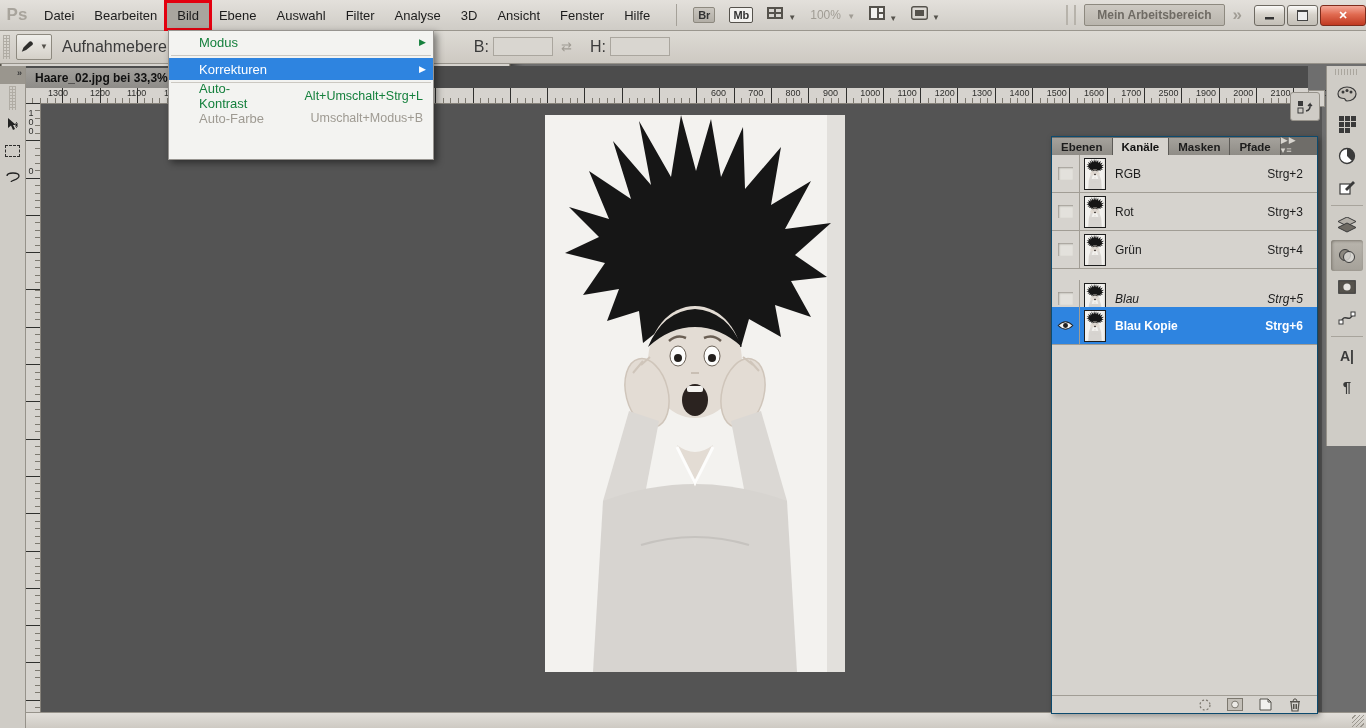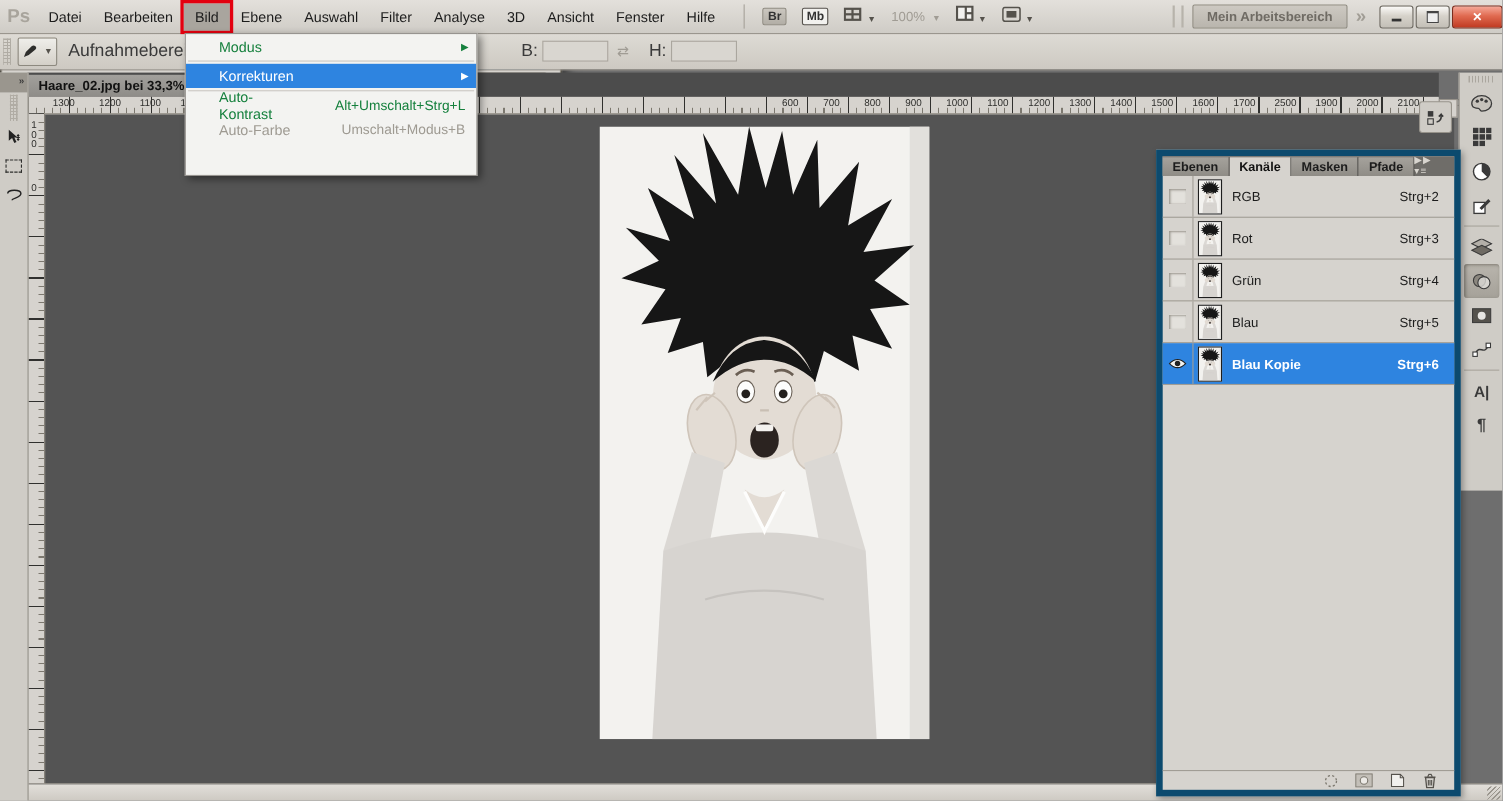--- a/index.html
+++ b/index.html
@@ -121,21 +121,21 @@
                   display:flex;align-items:flex-end;justify-content:center;font-size:9px;color:#000;line-height:10px}
   .drop-icn{width:16px;height:18px}
   #curve-opts-chevron{position:absolute;left:32px;top:426px;width:17px;height:17px;border-radius:50%;border:1px solid #8d897f;
       background:linear-gradient(#fcfbf9,#d9d6cf);display:flex;align-items:center;justify-content:center;
       font-size:10px;color:#444;font-weight:bold}
   #curve-opts-rule{position:absolute;left:203px;top:435px;width:158px;height:1px;background:#96928a}
   .gridbtn{position:absolute;border:1px solid #8d897f;background:linear-gradient(#f2f1ee,#d9d6cf);
            display:flex;align-items:center;justify-content:center}
 
   
-  #panel{left:1051px;top:136px;width:265px;height:576px;background:#d6d3ce;border:6px solid #0c4a6e;z-index:20;
+  #panel{left:1051px;top:136px;width:265px;height:576px;background:#d6d3ce;border:1px solid #0c4a6e;z-index:20;
          box-shadow:2px 2px 6px rgba(0,0,0,.35)}
   #panel-tabs{position:absolute;left:0;top:0;right:0;height:18px;background:#6f6d69;display:flex;align-items:flex-end}
   .ptab{height:17px;padding:0 9px;font-size:11.5px;font-weight:bold;color:#1c1c1c;display:flex;align-items:center;
         background:linear-gradient(#a5a29c,#8f8c86);border-right:1px solid #5c5a56}
   .ptab.active{background:#d6d3ce;color:#111}
   .ptab-icons{margin-left:auto;color:#d8d5cf;font-size:9px;padding-right:6px;letter-spacing:1px}
   .chrow{position:absolute;left:0;width:100%;height:37px;border-bottom:1px solid #a19d95;display:flex;align-items:center}
   .chrow.sel{background:#2e84e0}
   .chrow.sel .chname,.chrow.sel .chsc{color:#fff;font-weight:bold}
   .eyecell{width:27px;height:37px;border-right:1px solid #a19d95;display:flex;align-items:center;justify-content:center}
@@ -449,21 +449,21 @@
         <div class="chrow" style="top: 94px;">
           <div class="eyecell">
             <div class="eyebox"></div>
           </div>
           <div class="chthumb"><svg width="20" height="30" viewBox="0 0 300 557" preserveAspectRatio="none">
               <use href="#photo-sym"></use>
             </svg></div>
           <span class="chname">Grün</span>
           <span class="chsc">Strg+4</span>
         </div>
-        <div class="chrow" style="top: 132px;">
+        <div class="chrow" style="top: 143px; font-style: italic;">
           <div class="eyecell">
             <div class="eyebox"></div>
           </div>
           <div class="chthumb"><svg width="20" height="30" viewBox="0 0 300 557" preserveAspectRatio="none">
               <use href="#photo-sym"></use>
             </svg></div>
           <span class="chname">Blau</span>
           <span class="chsc">Strg+5</span>
         </div>
         <div class="chrow sel" style="top: 170px;">

